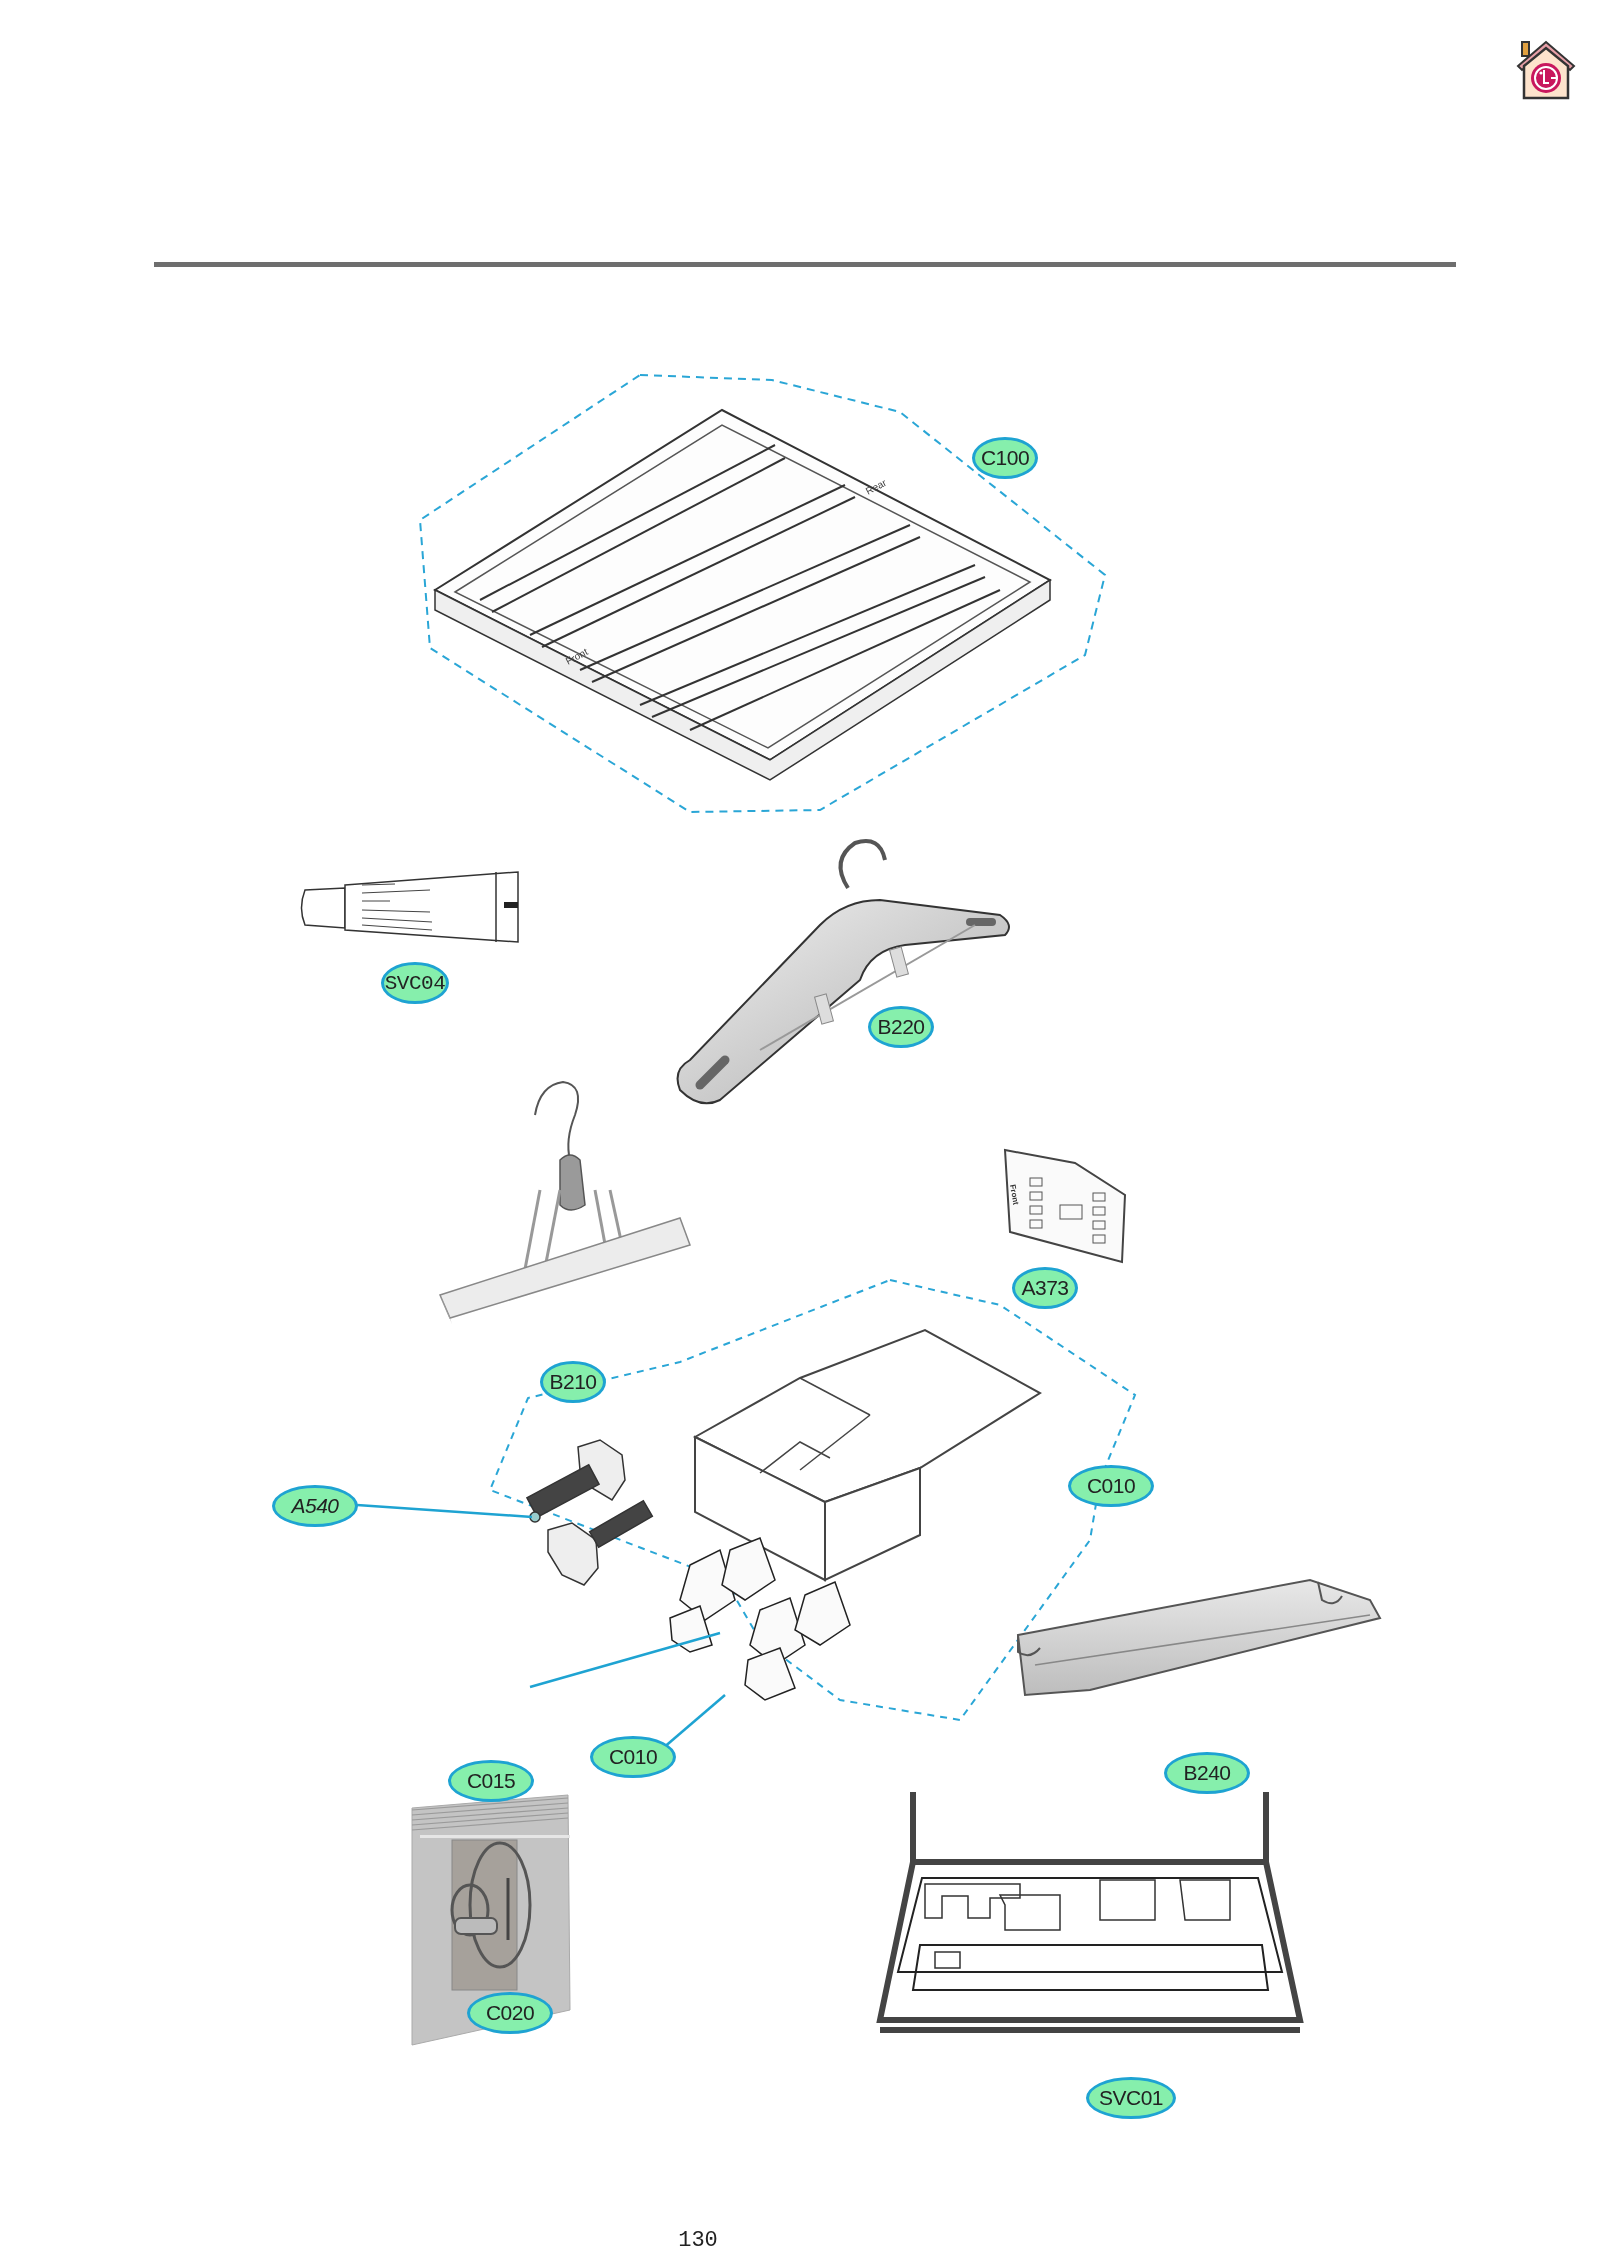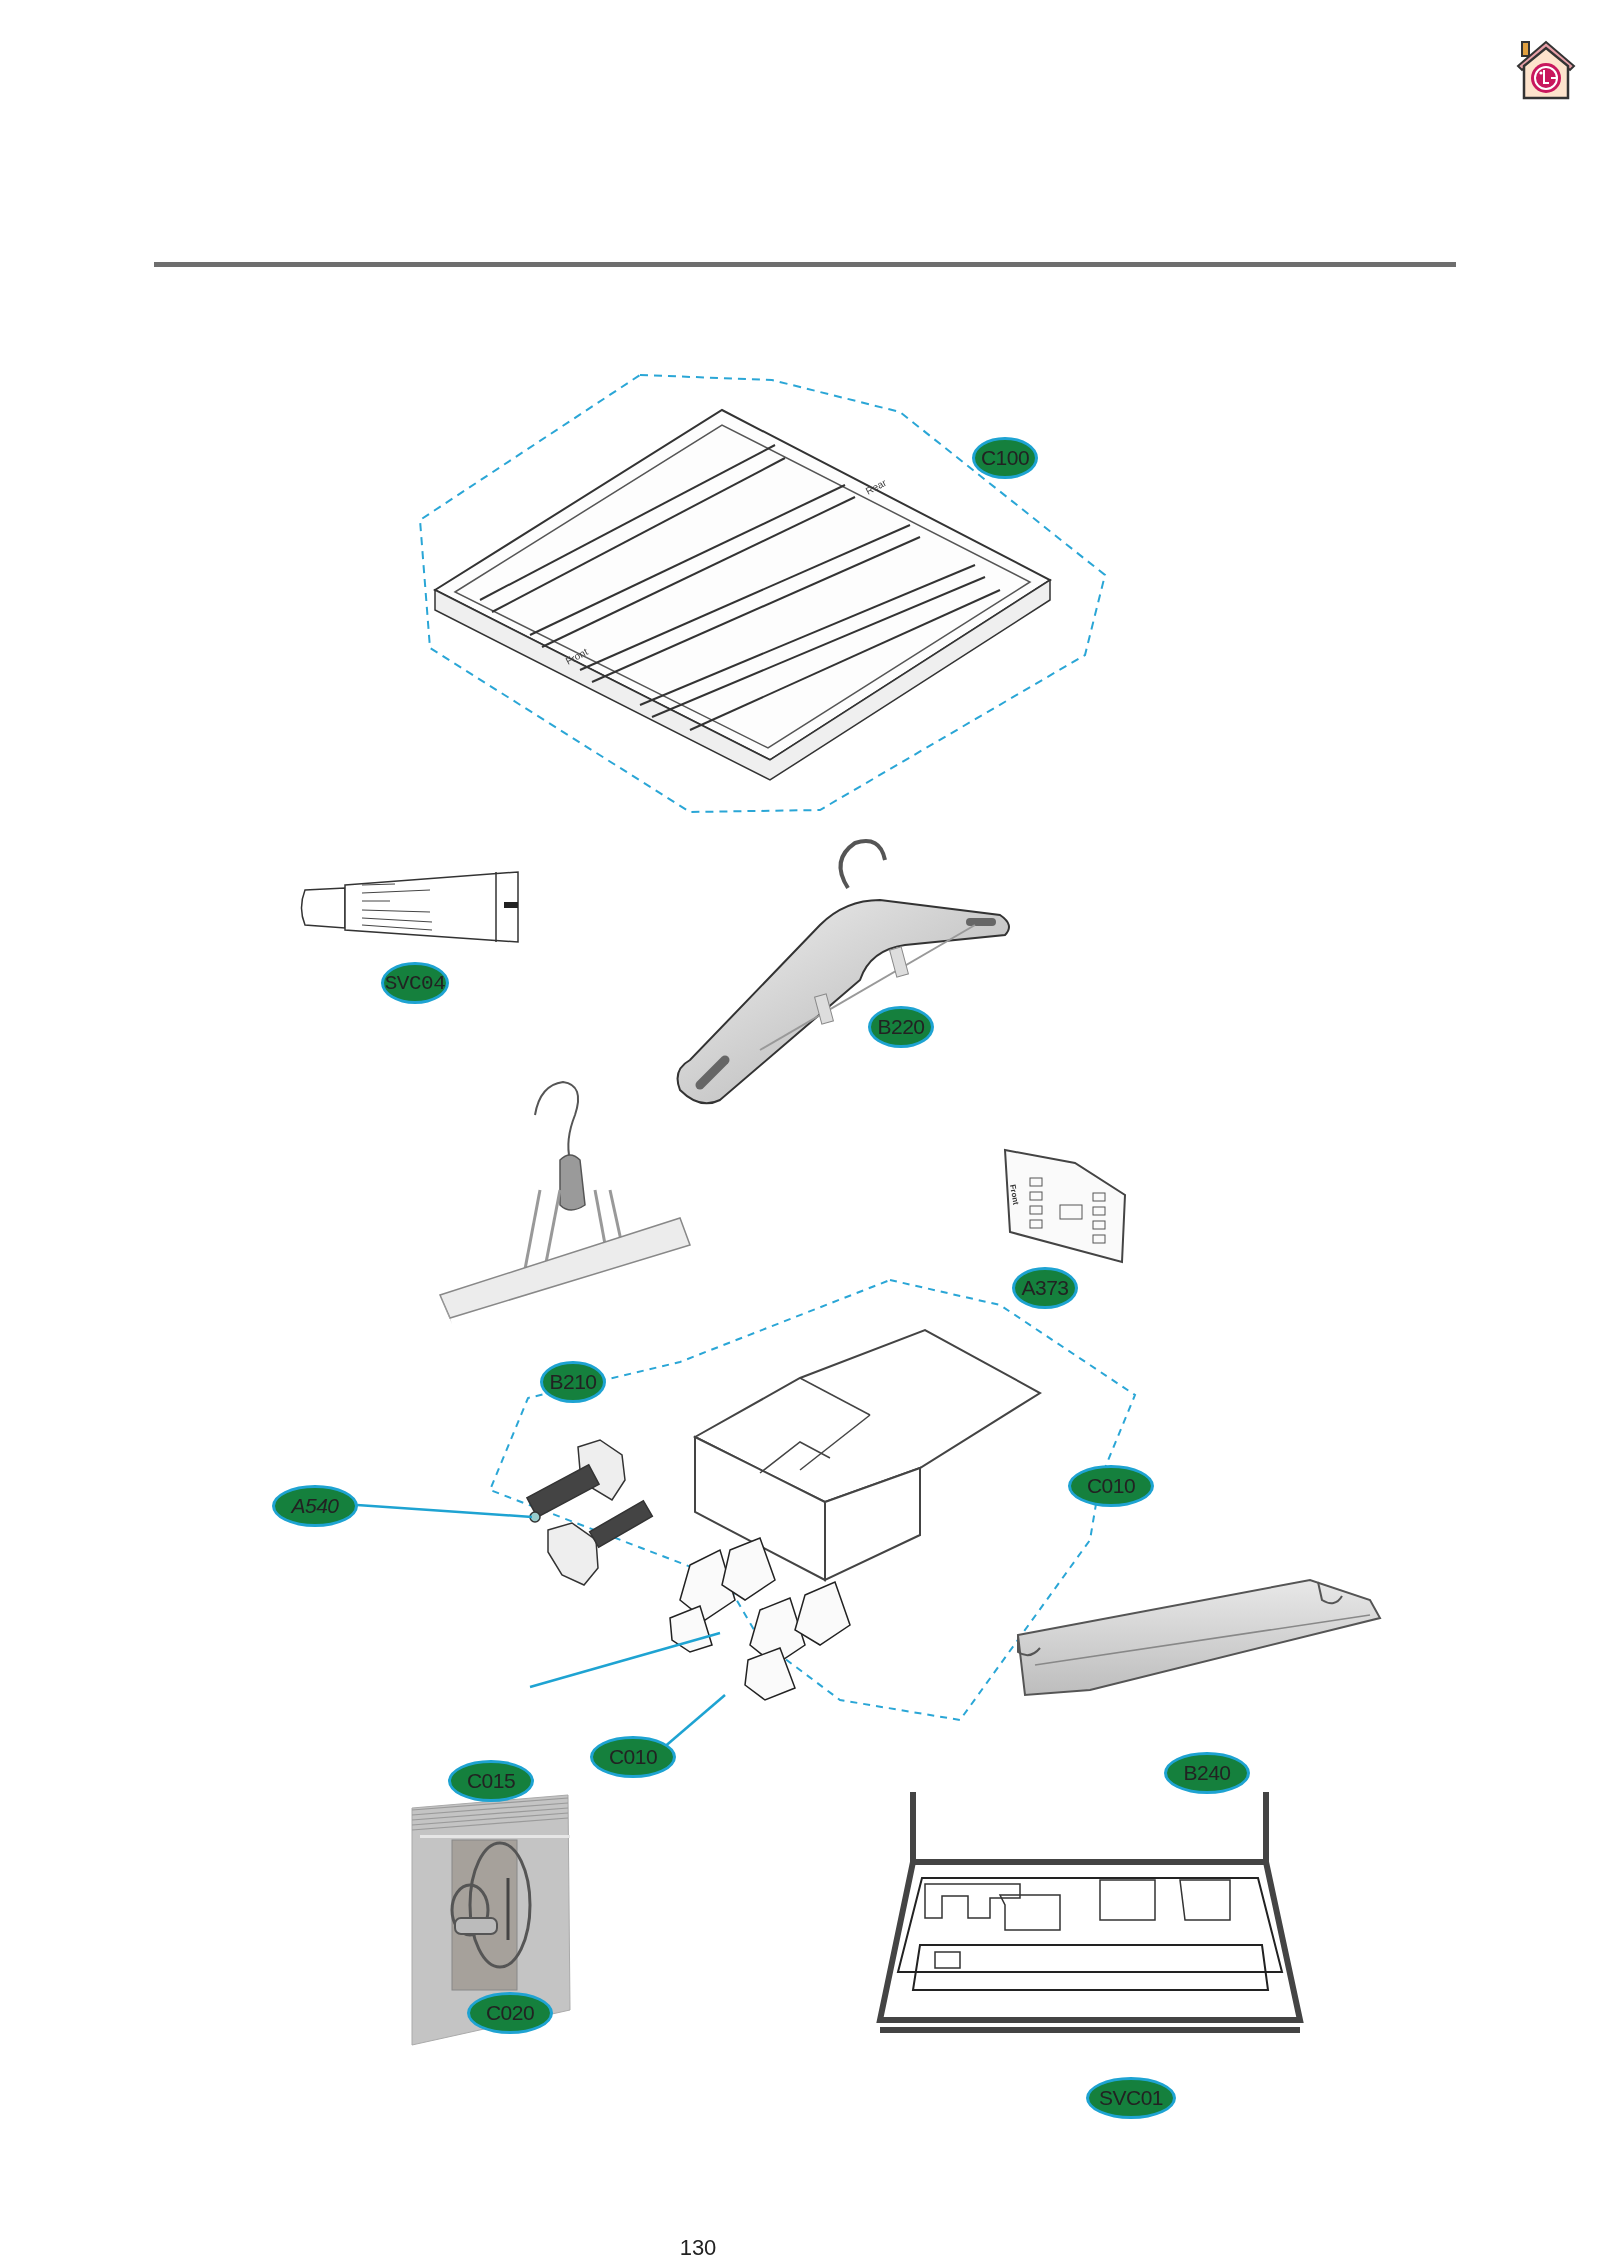--- a/index.html
+++ b/index.html
@@ -1,24 +1,24 @@
 <!DOCTYPE html>
 <html><head>
 <meta charset="utf-8">
 <style>
   html, body { margin: 0; padding: 0; background: #ffffff; }
   body { width: 1600px; height: 2263px; position: relative; overflow: hidden; font-family: "Liberation Sans", sans-serif; }
   .home-icon { position: absolute; left: 1512px; top: 36px; width: 68px; height: 68px; cursor: pointer; }
   .rule { position: absolute; left: 154px; top: 262px; width: 1302px; height: 5px; background: #6e6e6e; }
   .drawing { position: absolute; left: 0; top: 0; width: 1600px; height: 2263px; }
   .callout { position: absolute; display: flex; align-items: center; justify-content: center;
-             border: 3px solid #1ea3d2; border-radius: 50%; background: #15803d;
+             border: 3px solid #1ea3d2; border-radius: 50%; background: #86efac;
              font-family: "Liberation Sans", sans-serif; font-size: 21px; color: #222; letter-spacing: -0.5px; box-sizing: border-box; }
   .page-number { position: absolute; left: 0; width: 1396px; top: 2228px; text-align: center;
-                 font-family: Liberation Sans, sans-serif; font-size: 22px; color: #222; margin-top: 7px; }
+                 font-family: Liberation Mono, monospace; font-size: 22px; color: #222; }
 </style>
 </head>
 <body>
 
 <svg class="home-icon" viewBox="0 0 68 68">
   <rect x="10" y="6" width="7" height="14" fill="#e0a040" stroke="#333" stroke-width="2"></rect>
   <polygon points="6,30 34,6 62,30 58,34 34,13 10,34" fill="#e8a0a8" stroke="#333" stroke-width="2"></polygon>
   <polygon points="12,30 34,12 56,30 56,62 12,62" fill="#fde3cc" stroke="#333" stroke-width="2.5"></polygon>
   <circle cx="34" cy="42" r="15" fill="#c8175d"></circle>
   <circle cx="34" cy="42" r="11" fill="none" stroke="#fff" stroke-width="2"></circle>

